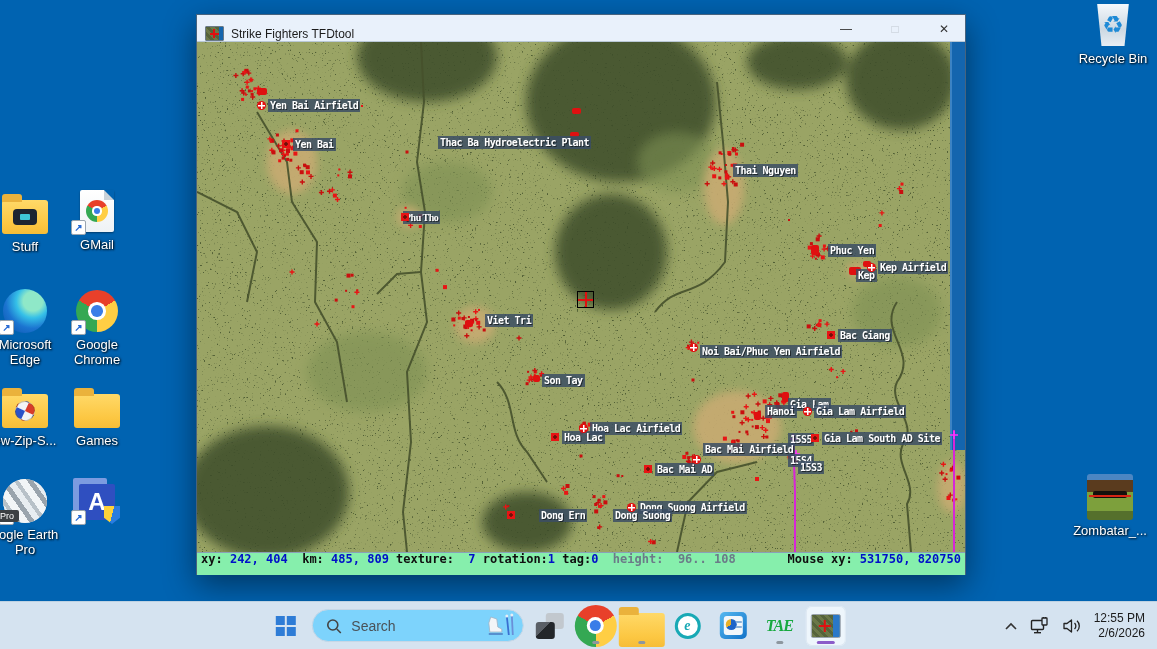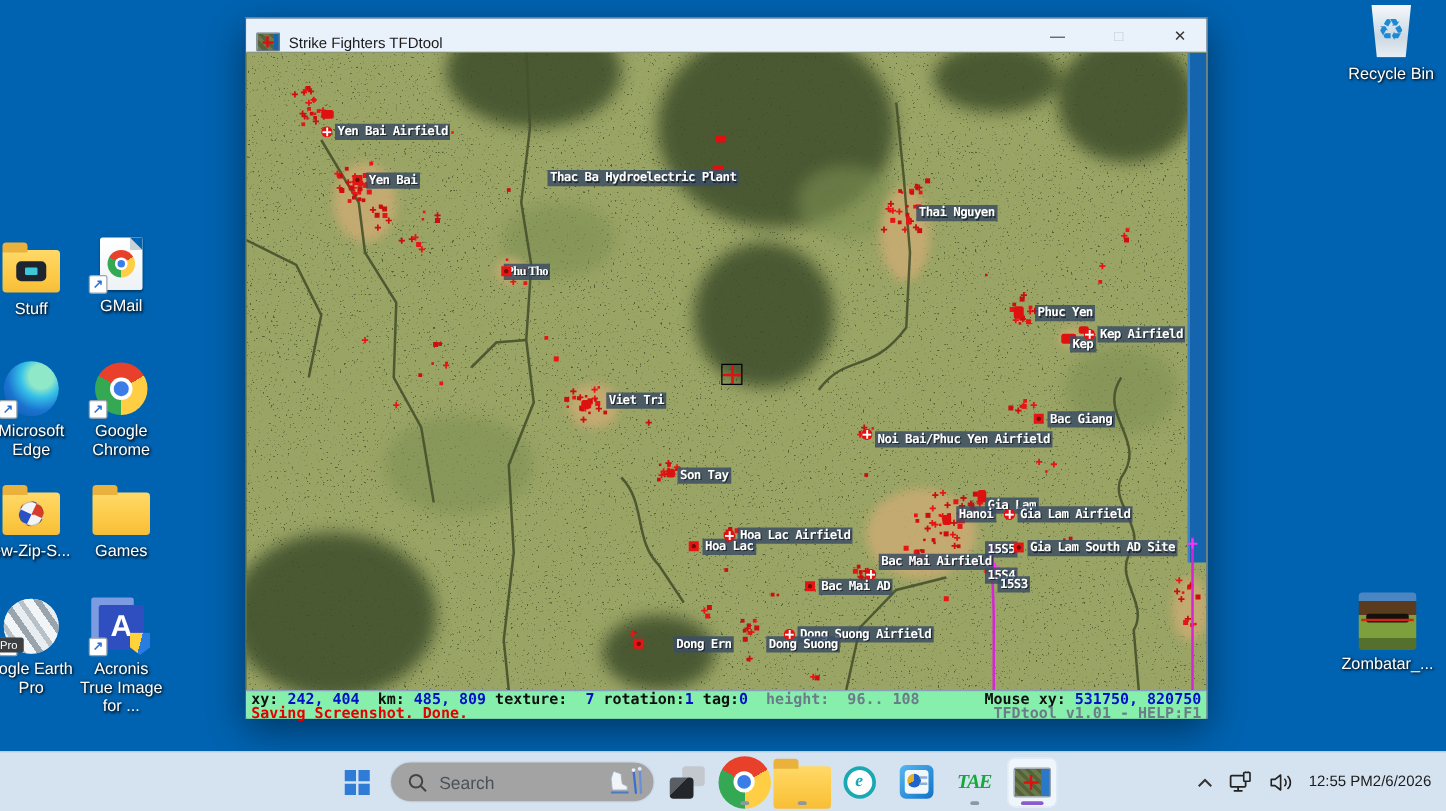--- a/index.html
+++ b/index.html
@@ -119,21 +119,21 @@
     background:#d5e3f0;border-top:1px solid #bed2e2;display:flex;align-items:center;}
   .tb-center{position:absolute;left:50%;transform:translateX(-54%);display:flex;align-items:center;gap:6px;height:100%;}
   .tb-btn{width:40px;height:40px;border-radius:6px;display:flex;align-items:center;justify-content:center;
     position:relative;}
   .tb-btn.active{background:#eef6fc;box-shadow:0 0 0 1px #dce8f2 inset;}
   .tb-indicator{position:absolute;bottom:2px;left:50%;transform:translateX(-50%);height:3px;border-radius:2px;}
   .tb-indicator.running{width:7px;background:#8d979f;}
   .tb-indicator.active{width:18px;background:#8b5cc9;}
   .win-logo{display:grid;grid-template-columns:9px 9px;grid-template-rows:9px 9px;gap:2px;}
   .win-logo div{background:#2e7cd6;}
-  .search-pill{height:33px;width:212px;border-radius:17px;background:#a3a3a3;border:1px solid #c7d7e6;
+  .search-pill{height:33px;width:212px;border-radius:17px;background:#7dd3fc;border:1px solid #c7d7e6;
     display:flex;align-items:center;gap:10px;padding:0 6px 0 13px;box-sizing:border-box;}
   .search-text{font-size:14px;color:#4a5258;flex:1;}
   .tv-back{position:absolute;right:6px;top:7px;width:18px;height:16px;background:#c2c8ce;border-radius:3px;}
   .tv-front{position:absolute;left:6px;bottom:7px;width:19px;height:17px;border-radius:3px;
     background:linear-gradient(135deg,#5a5f66 0 40%,#23262a 40%);}
   .eset{width:26px;height:26px;border-radius:50%;border:3px solid #18a9b5;box-sizing:border-box;
     display:flex;align-items:center;justify-content:center;background:#fff;
     color:#18a9b5;font:italic bold 14px "Liberation Serif",serif;}
   .widgets{width:27px;height:27px;border-radius:5px;background:linear-gradient(135deg,#55b8f0,#1272c8);
     position:relative;}
@@ -144,21 +144,21 @@
   .widgets .wg-line2{position:absolute;right:5px;top:14px;width:6px;height:2px;background:#8ab0d8;}
   .tae-glyph{color:#17a93f;font:italic 900 16px "Liberation Serif",serif;letter-spacing:-1px;transform:skewX(-8deg);}
   .tb-map{width:28px;height:22px;border:1px solid #98a2ac;border-radius:2px;
     background:
       linear-gradient(#e01010,#e01010) 48% 50%/12px 2px no-repeat,
       linear-gradient(#e01010,#e01010) 48% 50%/2px 12px no-repeat,
       linear-gradient(90deg,transparent 0 76%,#2a78c8 76%),
       repeating-linear-gradient(45deg,#6b7848 0 3px,#55633a 3px 6px);}
   .tray{position:absolute;right:8px;top:0;height:100%;display:flex;align-items:center;gap:12px;padding-right:4px;}
   .tray svg{display:block;}
-  .clock{display:flex;align-items:flex-end;font-size:12px;color:#1b1b1b;line-height:15px;}
+  .clock{display:flex;flex-direction:column;align-items:flex-end;font-size:12px;color:#1b1b1b;line-height:15px;}
   .search-decor{width:34px;height:26px;}
 </style>
 </head>
 <body>
 
 <div id="desktop-icons">
     <div class="desktop-icon" style="left: -10px; top: 190px;">
       <div class="di-box">
         <div class="folder">
           <div class="inlay-stuff"></div>
@@ -217,21 +217,20 @@
     </div>
     <div class="desktop-icon" style="left: 62px; top: 478px;">
       <div class="di-box">
         <div class="acronis">
           <div class="ac-back"></div>
           <div class="ac-main">A</div>
           <div class="ac-shield"></div>
         </div>
         <div class="shortcut-badge">↗</div>
       </div>
-      <div class="di-label">Acronis True Image for ...</div>
     </div>
     <div class="desktop-icon" style="left: 1078px; top: 2px;">
       <div class="di-box">
         <div class="recycle-bin">
           <span>♻</span>
         </div>
       </div>
       <div class="di-label">Recycle Bin</div>
     </div>
     <div class="desktop-icon" style="left: 1075px; top: 474px;">
@@ -681,24 +680,20 @@
         <div class="lbl-ic square" style="left: 310px; top: 469px;"></div>
       </div>
     <div class="cursor-box" id="cursor-box" style="left: 380px; top: 249px;"></div>
   </div>
 
   <div class="statusbar">
     <div class="status-row">
       <span id="st-1l"><span class="sc-label">xy: </span><span class="sc-value">242, 404</span><span class="sc-label">  km: </span><span class="sc-value">485, 809</span><span class="sc-label"> texture:  </span><span class="sc-value">7</span><span class="sc-label"> rotation:</span><span class="sc-value">1</span><span class="sc-label"> tag:</span><span class="sc-value">0</span><span class="sc-muted">  height:  96.. 108</span></span>
       <span id="st-1r"><span class="sc-label">Mouse xy: </span><span class="sc-value">531750, 820750</span></span>
     </div>
-    <div class="status-row">
-      <span id="st-2l"><span class="sc-alert">Saving Screenshot. Done.</span></span>
-      <span id="st-2r"><span class="sc-muted">TFDtool v1.01 - HELP:F1</span></span>
-    </div>
   </div>
 </div>
 
 <div class="taskbar">
   <div class="tb-center">
     <div class="tb-btn">
       <div class="win-logo">
           <div></div>
           <div></div>
           <div></div>

